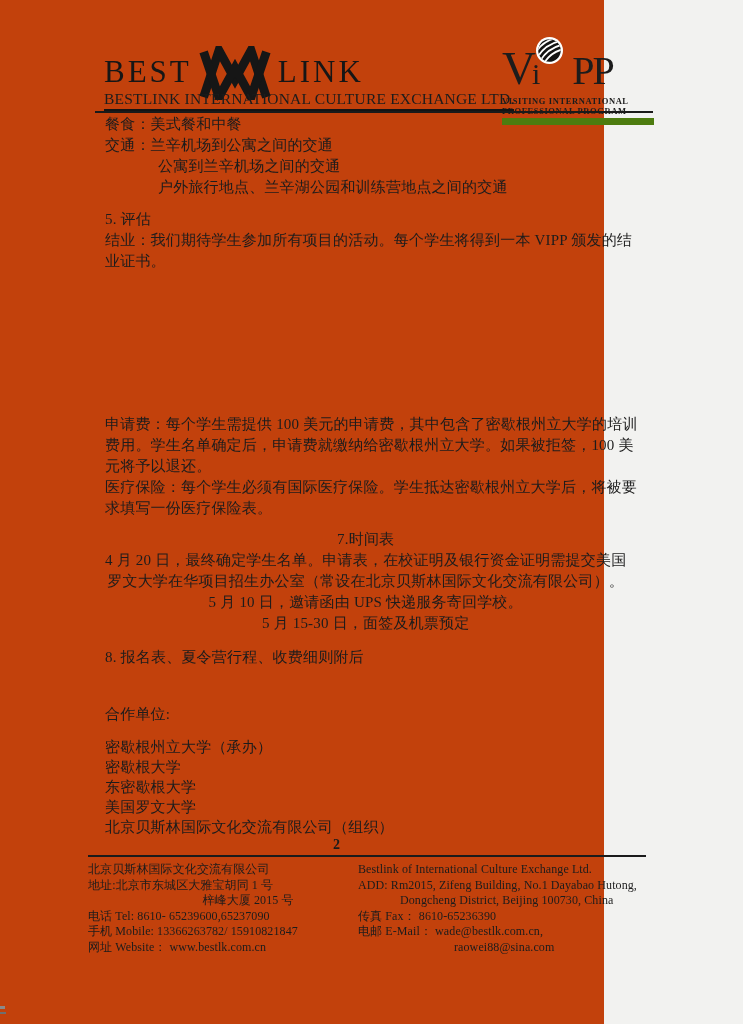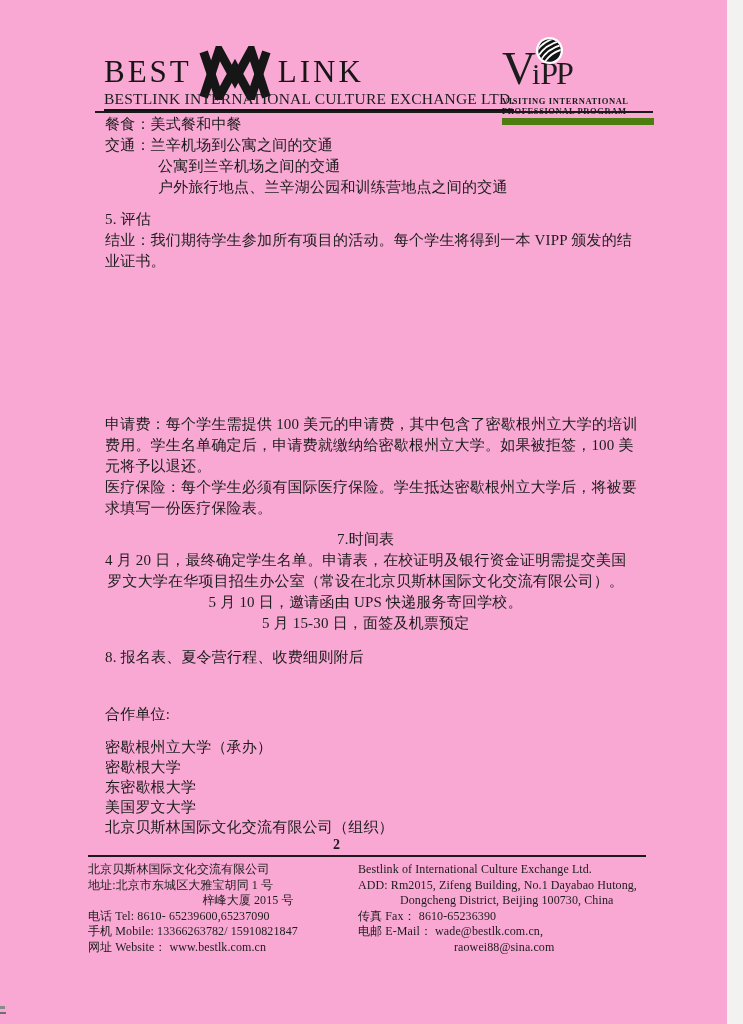--- a/index.html
+++ b/index.html
@@ -5,38 +5,38 @@
   html,body{margin:0;padding:0;}
   body{
     width:743px;height:1024px;
     background:#f2f2f0;
     font-family:"Liberation Serif","DejaVu Serif",serif;
     color:#1c1c1c;
     overflow:hidden;
   }
   .page{
     position:relative;
-    width:727px;height:1024px;
-    background:#f9a8d4;
+    width:604px;height:1024px;
+    background:#c2410c;
   }
   
   .bestlink-logo{
     position:absolute;top:44px;left:104px;
     display:flex;align-items:center;
   }
   .logo-word{
     font-size:31px;letter-spacing:3px;font-weight:500;color:#161616;
     line-height:1;
   }
   .emblem{margin:0 5px;position:relative;top:2px;}
   .vipp-logo{position:absolute;top:40px;left:502px;width:158px;}
   .vipp-word{position:relative;height:56px;white-space:nowrap;}
   .vipp-v{font-size:47px;line-height:56px;letter-spacing:-2px;}
   .vipp-i{font-size:30px;line-height:52px;margin-left:-2px;}
-  .vipp-pp{font-size:32px;line-height:55px;letter-spacing:-2px;}
+  .vipp-pp{font-size:40px;line-height:55px;letter-spacing:-2px;margin-left:32px;}
   .vipp-globe{position:absolute;left:34px;top:-3px;z-index:2;background:#fefefe;border-radius:50%;}
   .vipp-tagline{
     margin-top:1px;width:152px;
     font-size:8.5px;font-weight:bold;letter-spacing:0.6px;line-height:9.5px;
     border-bottom:7px solid #4d7c0f;padding-bottom:2px;
   }
   .company-line{
     position:absolute;top:90px;left:104px;
     font-size:15.5px;font-weight:normal;letter-spacing:0.2px;
     border-bottom:2px solid #141414;padding-bottom:1px;

